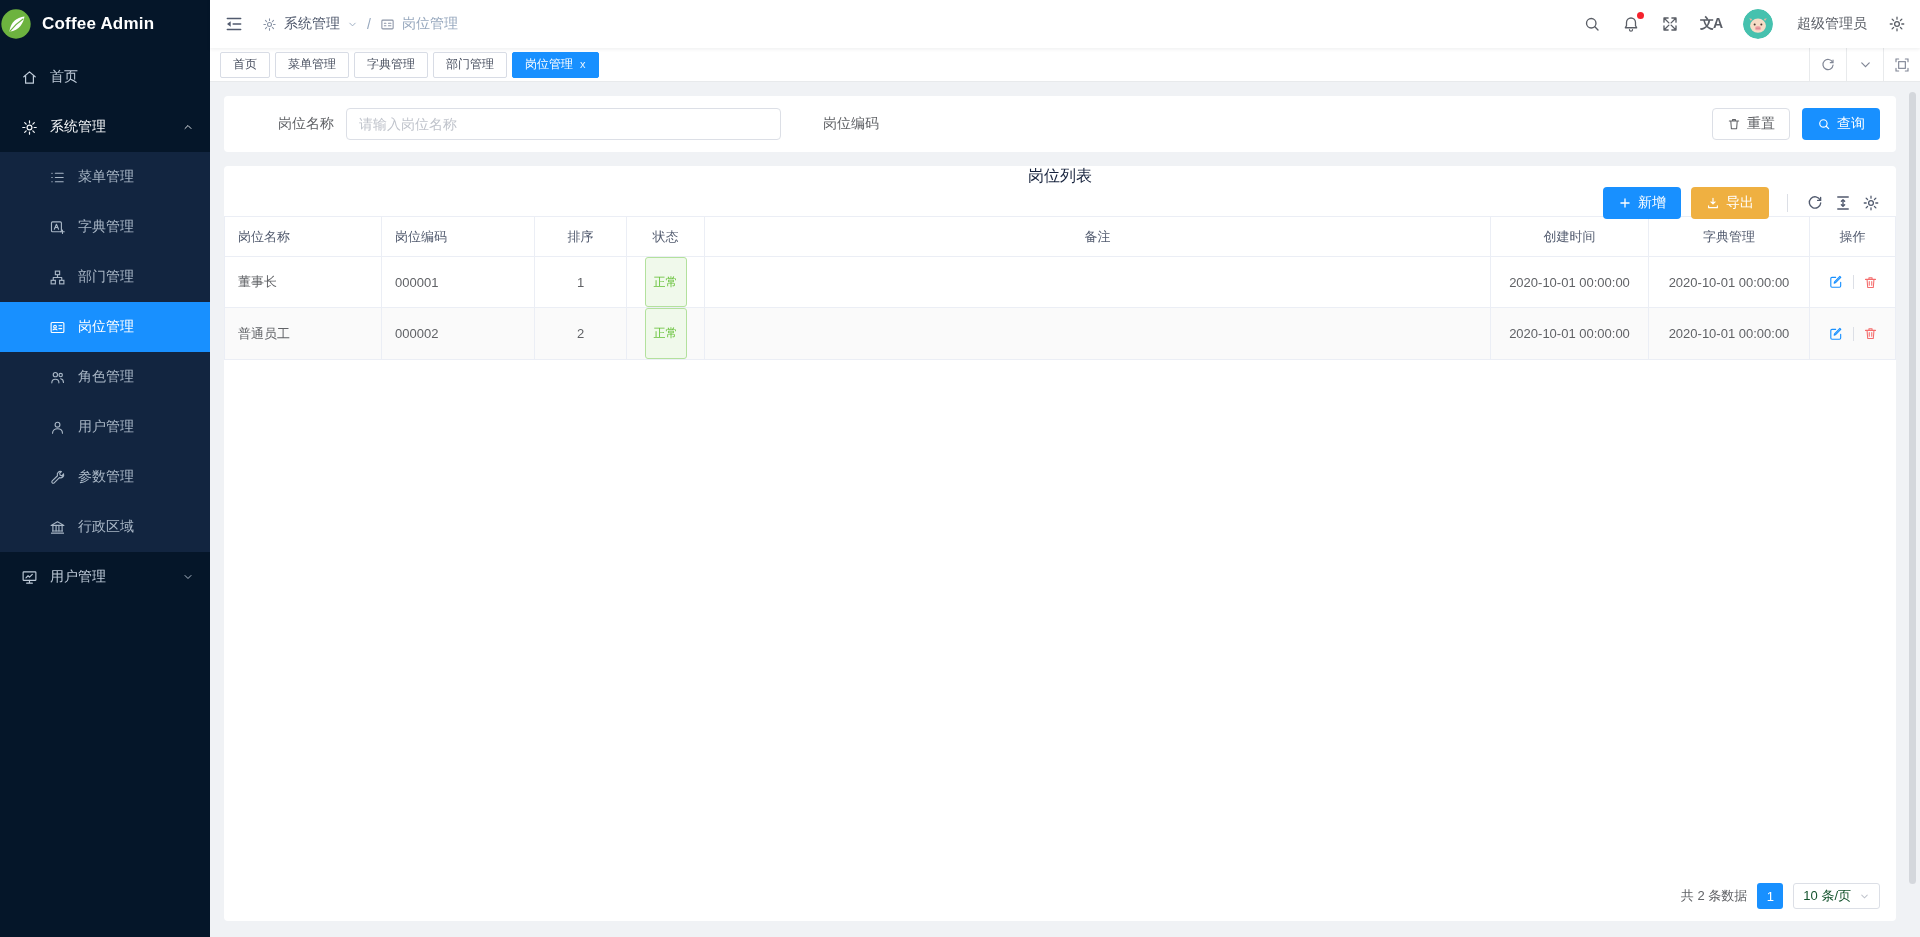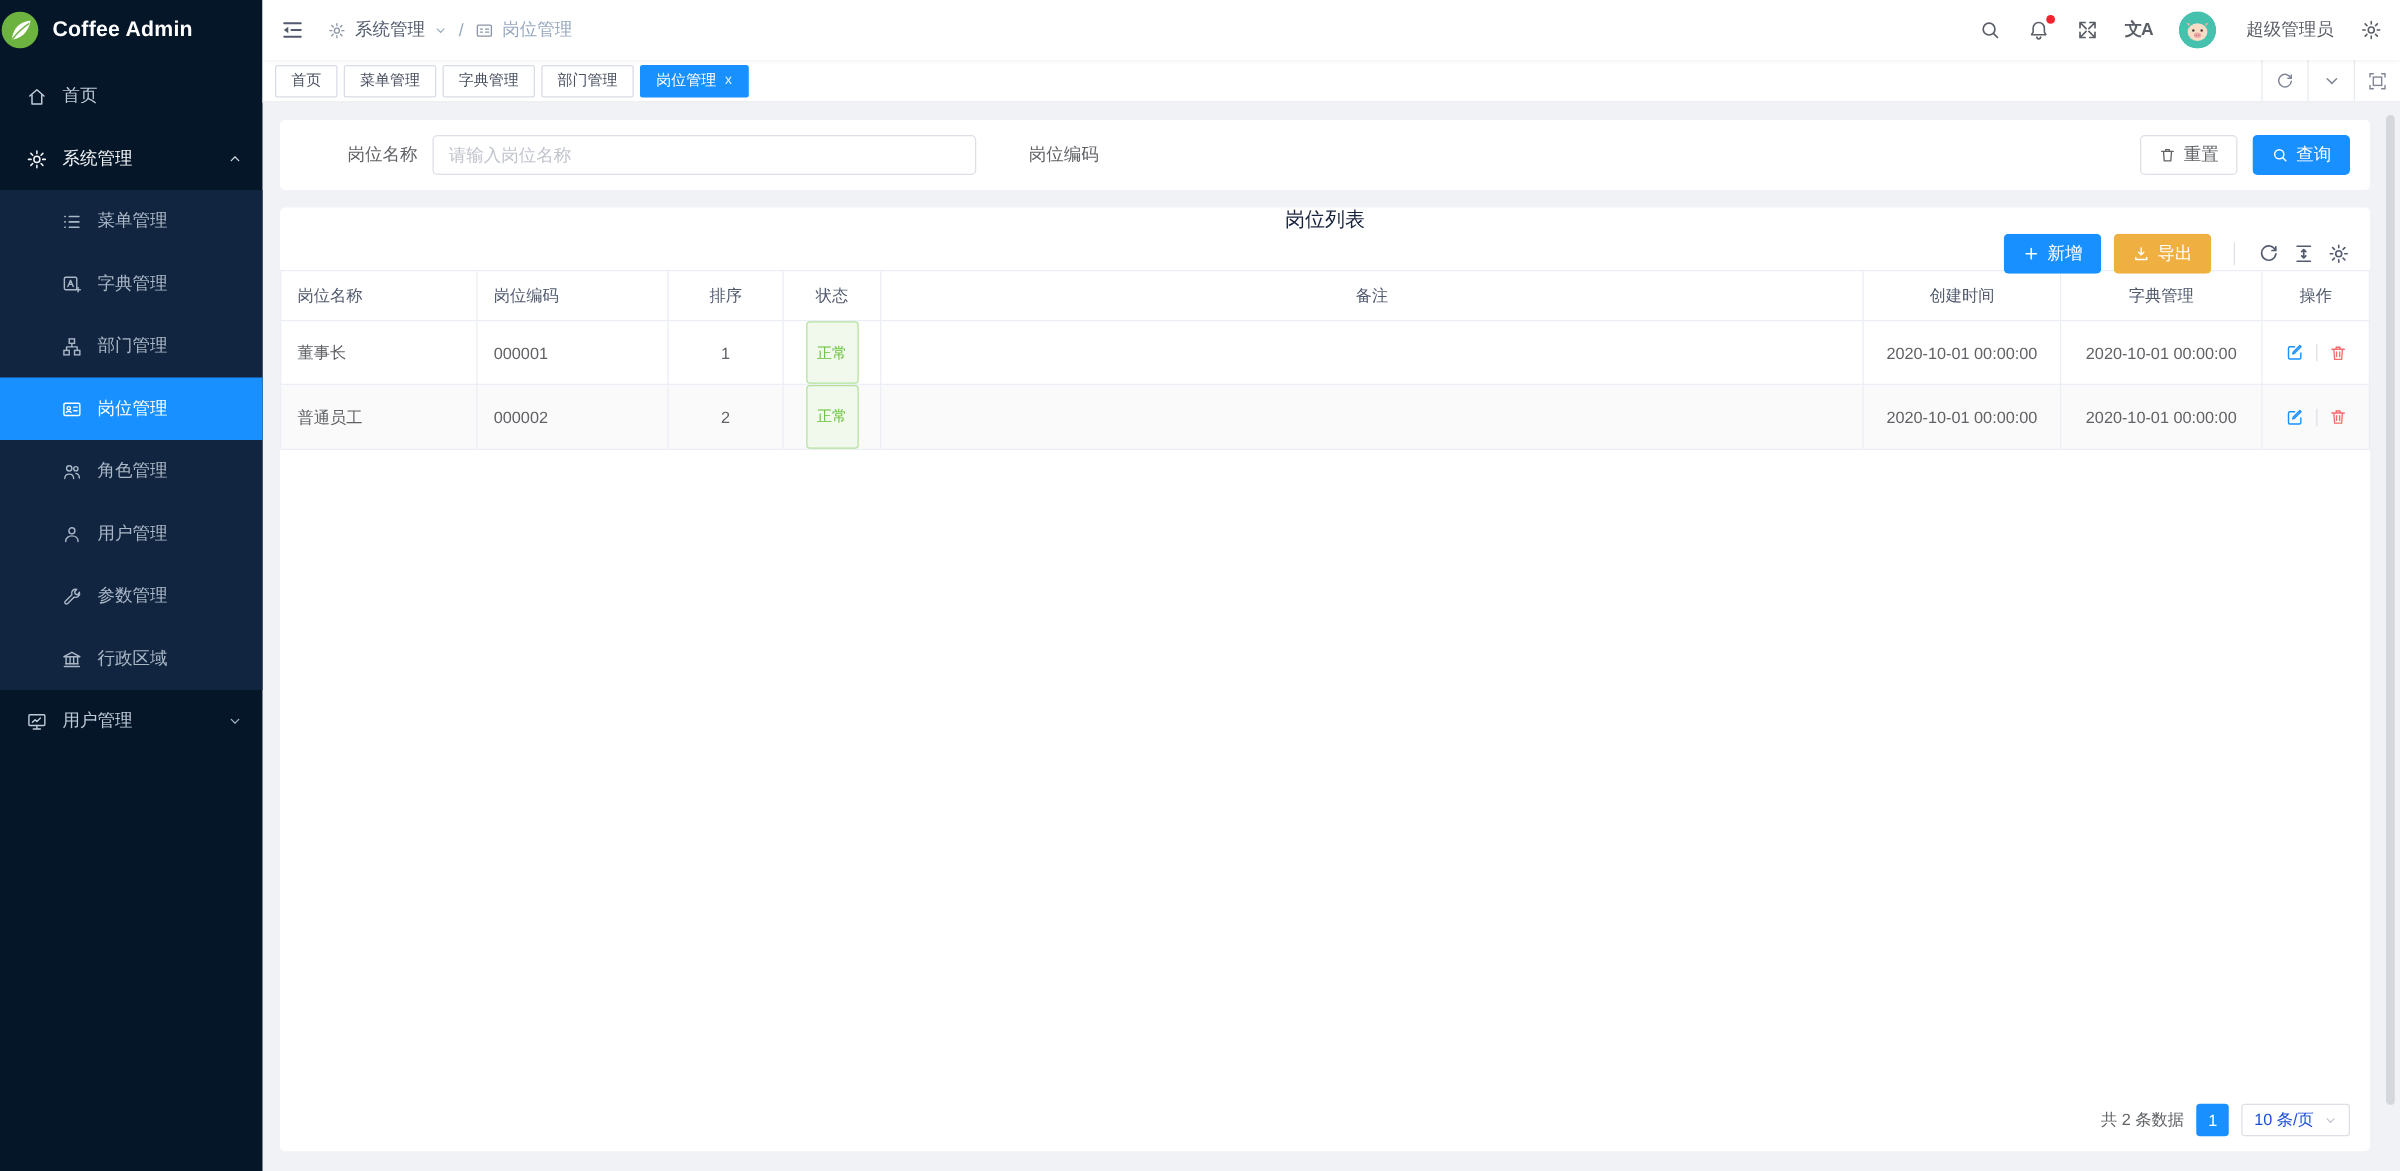--- a/index.html
+++ b/index.html
@@ -87,21 +87,21 @@
 
   .tag-success { display:inline-block; padding:17px 8px; font-size:12px; line-height:1.2; color:#67c23a; background:#f0f9eb; border:1px solid #b3e19d; border-radius:3px; }
 
   .op-cell { display:flex; align-items:center; justify-content:center; gap:9px; }
   .op-edit { color:#1890ff; cursor:pointer; display:flex; }
   .op-del { color:#f56c6c; cursor:pointer; display:flex; }
   .op-sep { width:1px; height:14px; background:#dcdfe6; }
 
   .pagination { position:absolute; right:16px; bottom:12px; display:flex; align-items:center; gap:10px; font-size:13px; color:#606266; }
   .page-num { width:26px; height:26px; background:#1890ff; color:#fff; border-radius:3px; display:flex; align-items:center; justify-content:center; cursor:pointer; }
-  .page-size { height:26px; border:1px solid #dcdfe6; border-radius:3px; padding:0 9px; display:flex; align-items:center; gap:8px; color:#1d4ed8; cursor:pointer; background:#fff; }
+  .page-size { height:26px; border:1px solid #dcdfe6; border-radius:3px; padding:0 9px; display:flex; align-items:center; gap:8px; color:#14532d; cursor:pointer; background:#fff; }
   .ps-caret { color:#c0c4cc; display:flex; }
 
   .v-scrollbar { position:fixed; right:4px; top:92px; width:7px; height:792px; background:#d4d7dc; border-radius:4px; }
 </style>
 </head>
 <body>
 
 <aside class="sidebar">
   <div class="logo">
     <span>

